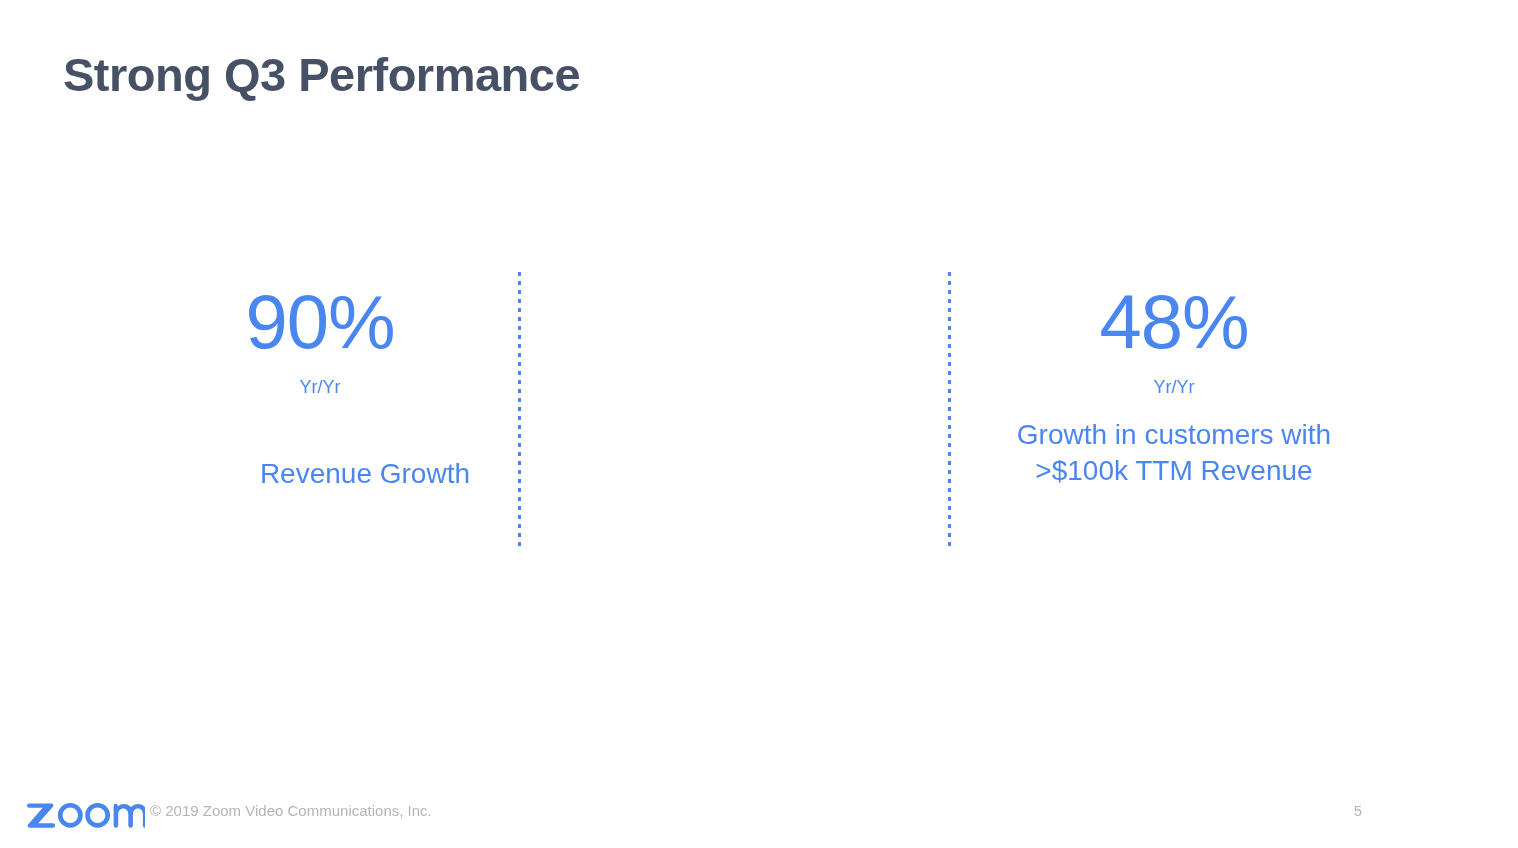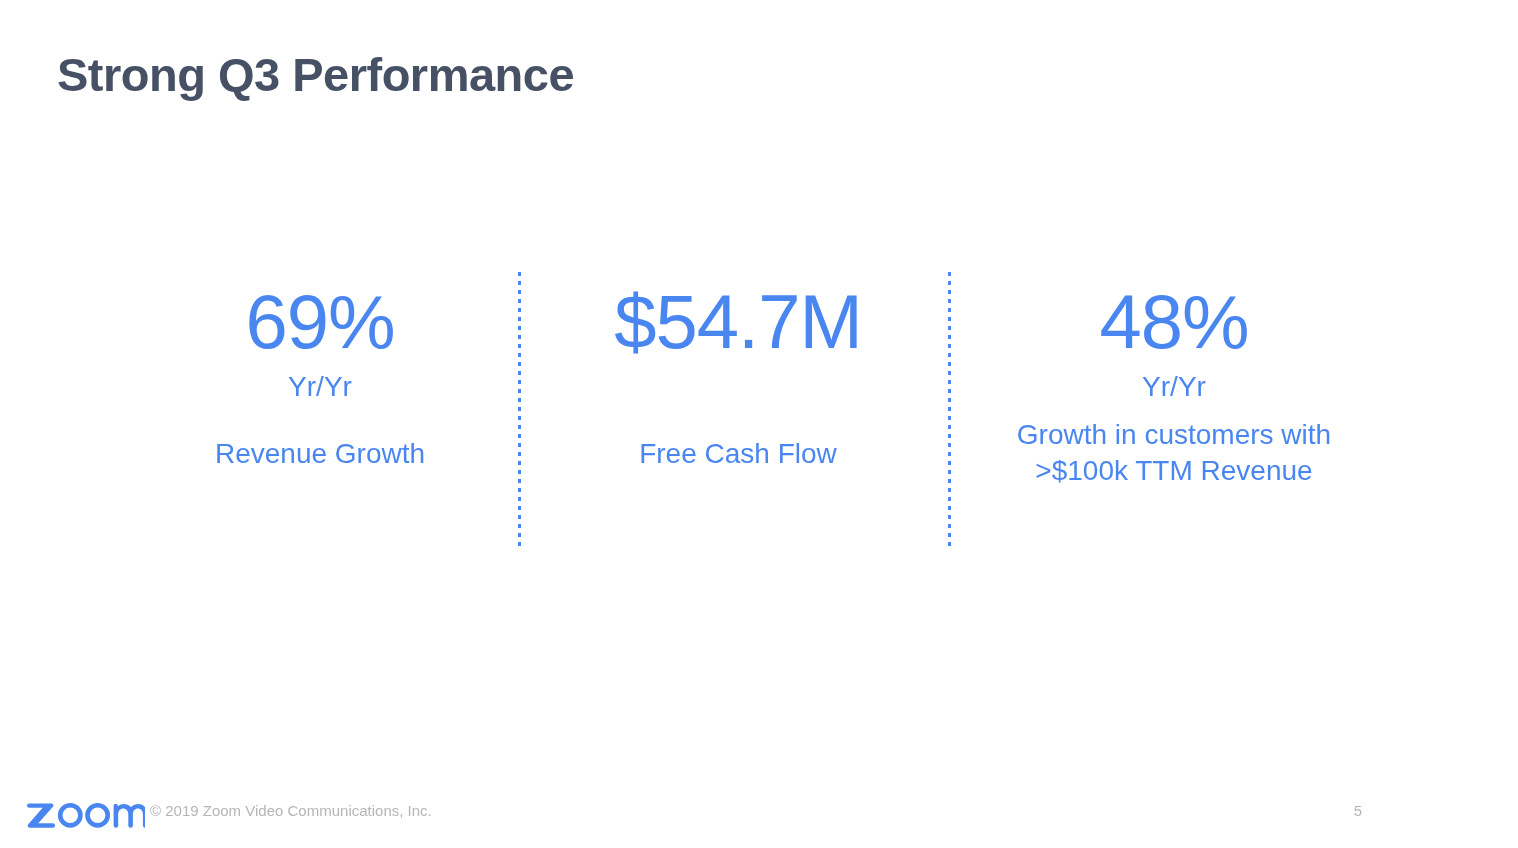--- a/index.html
+++ b/index.html
@@ -17,21 +17,21 @@
     position: relative;
     width: 1518px;
     height: 848px;
     background: #ffffff;
     overflow: hidden;
   }
 
   
   .slide-title {
     position: absolute;
-    left: 57px;
+    left: 63px;
     top: 47px;
     font-size: 47px;
     font-weight: bold;
     letter-spacing: -0.5px;
     color: #465166;
     white-space: nowrap;
     line-height: 1.2;
   }
 
   
@@ -59,36 +59,36 @@
     line-height: 1;
     color: #4a86f0;
     letter-spacing: -1px;
     height: 88px;
     display: flex;
     align-items: flex-end;
     justify-content: center;
   }
 
   .metric-period {
-    font-size: 28px;
+    font-size: 18px;
     line-height: 34px;
     color: #4a86f0;
     height: 34px;
     margin-top: 10px;
   }
   .metric-period.empty { visibility: hidden; }
 
   .metric-label {
     font-size: 28px;
     line-height: 36px;
     color: #4a86f0;
     white-space: pre-line;
   }
   .metric-col.c1 .metric-label,
-  .metric-col.c2 .metric-label { margin-top: 32px; }
+  .metric-col.c2 .metric-label { margin-top: 52px; text-align: right; }
   .metric-col.c3 .metric-label { margin-top: 13px; }
 
   
   .divider {
     position: absolute;
     top: 272px;
     width: 3px;
     height: 276px;
     background-image: linear-gradient(
       to bottom,
@@ -145,30 +145,25 @@
 </head>
 <body>
 
 <div id="slide">
 
   <div class="slide-title">Strong Q3 Performance</div>
 
   <div class="metrics">
 
     <div class="metric-col c1">
-      <div class="metric-value">69%</div>
+      <div class="metric-value">90%</div>
       <div class="metric-period">Yr/Yr</div>
       <div class="metric-label">Revenue Growth</div>
     </div>
 
-    <div class="metric-col c2">
-      <div class="metric-value">$54.7M</div>
-      <div class="metric-period empty"></div>
-      <div class="metric-label">Free Cash Flow</div>
-    </div>
 
     <div class="metric-col c3">
       <div class="metric-value">48%</div>
       <div class="metric-period">Yr/Yr</div>
       <div class="metric-label">Growth in customers with
 &gt;$100k TTM Revenue</div>
     </div>
 
   </div>
 

